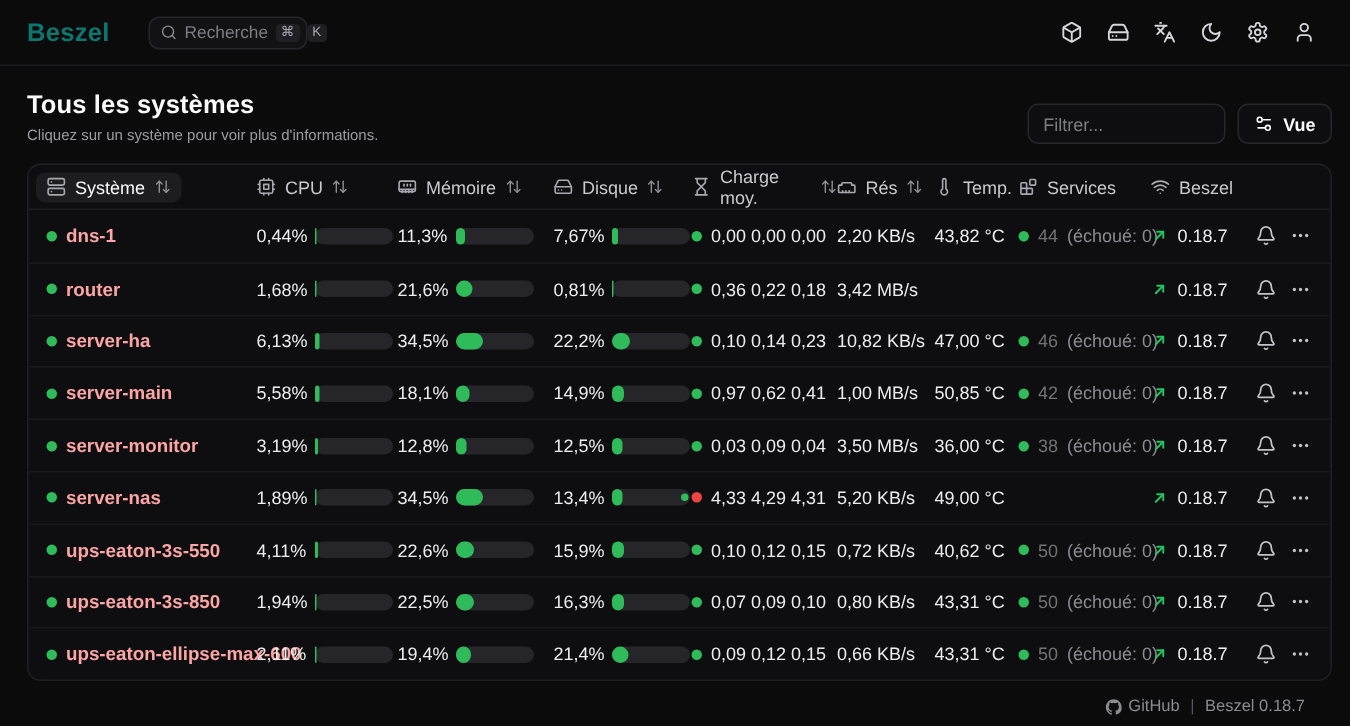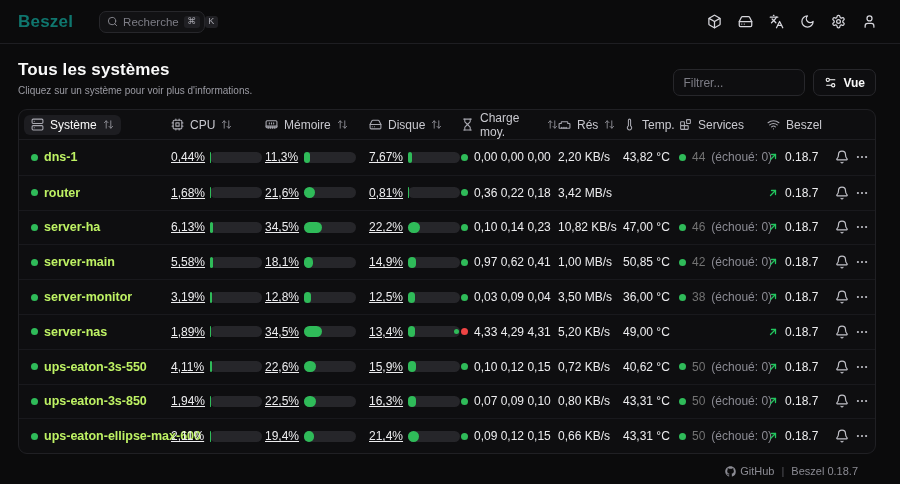--- a/index.html
+++ b/index.html
@@ -38,21 +38,21 @@
   .tb-iconbtn .ico { width:15px; height:15px; }
   .add-btn {
     margin-left: 9px; height: 28px; display:flex; align-items:center; gap:6px;
     border:1px solid #2a2a2e; background:#111113; color:#fafafa;
     border-radius: 8px; padding: 0 12px; font-size: 12.5px; font-weight:600; cursor:pointer;
     font-family: inherit;
   }
   .add-btn .ico { width:13px; height:13px; }
 
   
-  .main { padding: 16px 24px 0 18px; }
+  .main { padding: 16px 12px 0 18px; }
   .pagehead { display:flex; align-items:flex-end; justify-content:space-between; }
   .page-title { font-size: 17px; font-weight: 700; letter-spacing:.1px; }
   .page-sub { margin-top: 5px; color:#9b9ba3; font-size: 10px; }
   .head-actions { display:flex; align-items:center; gap:8px; }
   .filter-input {
     width: 132px; height: 27px; background:#0e0e10; border:1px solid #27272b;
     border-radius: 7px; color:#fafafa; padding: 0 9px; font-size:12px; font-family: inherit;
   }
   .filter-input::placeholder { color:#7d7d86; }
   .view-btn {
@@ -77,22 +77,22 @@
   .th .th-ico { width:13px; height:13px; color:#a8a8b0; }
   .th .sort-ico { width:11px; height:11px; color:#8f8f97; }
   .th-active-pill {
     background:#1d1d21; border-radius:6px; padding: 3px 7px; margin-left:-7px;
     display:flex; align-items:center; gap:6px; color:#fafafa;
   }
   .row { height: 34.8px; border-top:1px solid #19191d; cursor:pointer; }
   .row:first-child { border-top:none; }
   .cell { display:flex; align-items:center; gap:6px; min-width:0; white-space:nowrap; }
   .dot { width:7px; height:7px; border-radius:50%; flex:0 0 auto; }
-  .sysname { font-weight:600; font-size:12.5px; color:#bef264; }
-  .pct-label { display:inline-block; width:33px; flex:0 0 auto; font-size:12px; color:#ededef;text-decoration:underline; }
+  .sysname { font-weight:600; font-size:12.5px; color:#fca5a5; }
+  .pct-label { display:inline-block; width:33px; flex:0 0 auto; font-size:12px; color:#ededef; }
   .meter {
     position:relative; width:52px; height:11px; border-radius:6px;
     background:#26262a; overflow:visible; flex:0 0 auto;
   }
   .meter-fill { position:absolute; left:0; top:0; bottom:0; border-radius:6px; min-width:0; }
   .meter-dot { position:absolute; top:3px; width:5px; height:5px; border-radius:50%; }
   .loadtxt, .nettxt, .temptxt { color:#ededef; font-size:12px; }
   .svc-count { color:#737373; }
   .svc-failed { color:#8b8b93; }
   .agent-ver { color:#ededef; }

